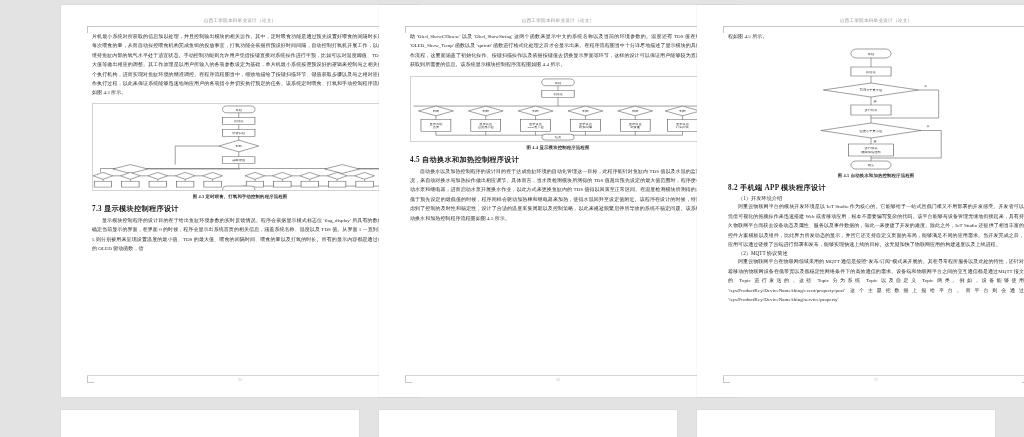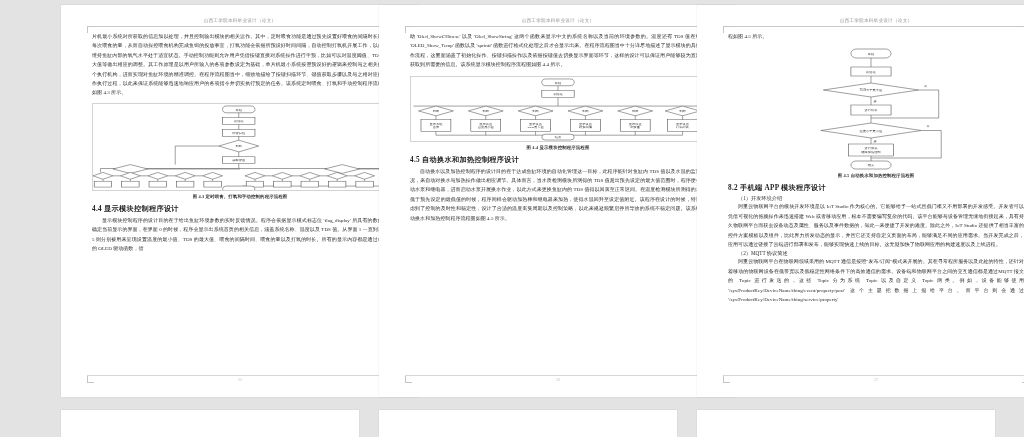--- a/index.html
+++ b/index.html
@@ -179,21 +179,21 @@
           <text class="tny" x="117" y="6.8">开始</text>
           <text class="tny" x="117" y="18.8">初始化</text>
           <text class="tny" x="117" y="30.8">按键扫描</text>
           <text class="tny" x="117" y="44.2">判断</text>
           <text class="tny" x="117" y="58.8">获取键值</text>
         </svg>
       </div>
 
       <div class="cap">图 4.3 定时喂食、打氧和手动控制的程序流程图</div>
 
-      <div class="h2">4.4 显示模块控制程序设计</div>
+      <div class="h2">7.3 显示模块控制程序设计</div>
       <p class="t ind">显示模块控制程序的设计目的在于给出鱼缸环境参数的实时反馈情况。程序会依据显示模式标志位 'flag_display' 所具有的数值来确定当前显示的界面，在界面 0 的时候，程序会显示出系统首页的相关信息，涵盖系统名称、温度以及 TDS 值。从界面 1 一直到界面 5 则分别被用来呈现设置温度的最小值、TDS 的最大值、喂食的间隔时间、喂食的量以及打氧的时长。所有的显示内容都是通过相应的 OLED 驱动函数，借</p>
     </div>
 
     <div class="foot-rule"></div>
     <div class="pg-footer">25</div>
   </div>
 
   <div class="page p2">
     <div class="pg-header">山西工学院本科毕业设计（论文）</div>
     <div class="hdr-rule"></div>

